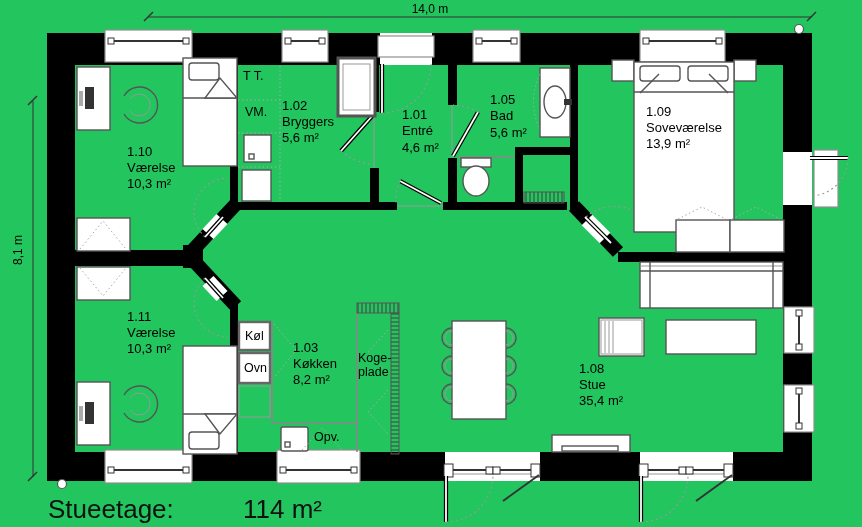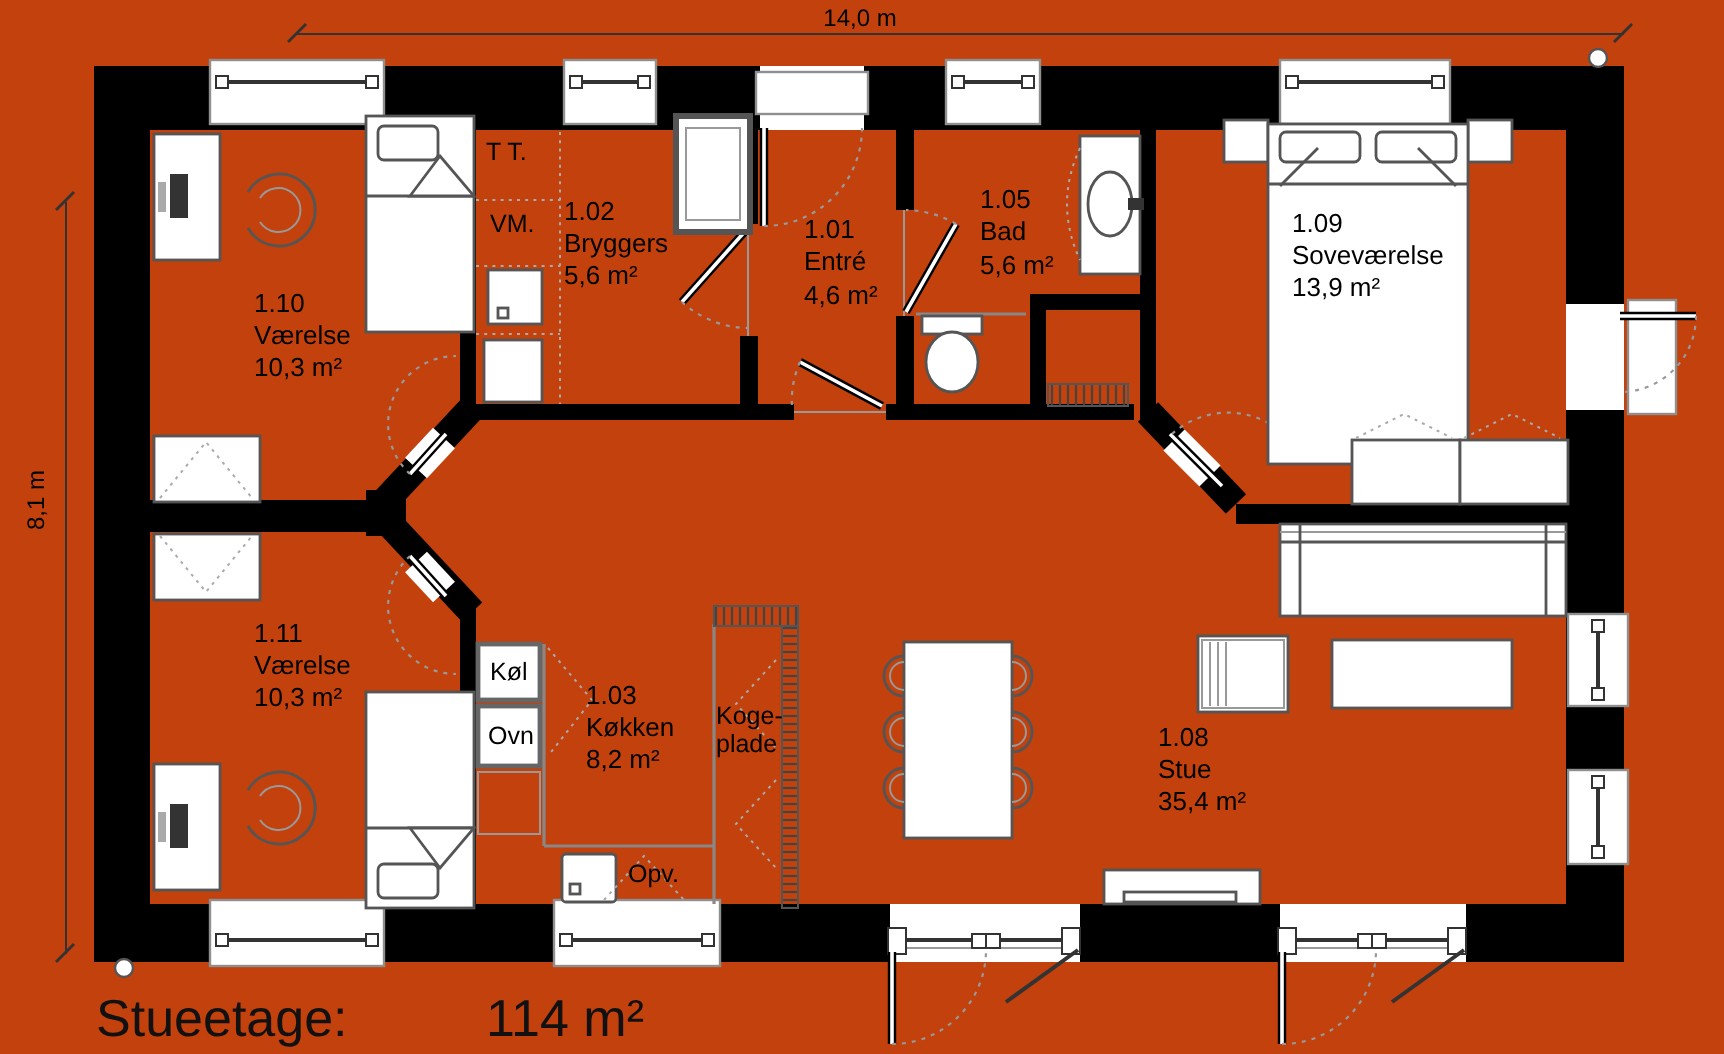--- a/index.html
+++ b/index.html
@@ -1,17 +1,17 @@
 <!DOCTYPE html>
 <html><head>
 <meta charset="utf-8">
 <style>
   html,body{margin:0;padding:0;background:#fff;}
   body{font-family:"Liberation Sans",sans-serif;}
-  .stage{position:relative;width:862px;height:527px;background:#c2410c;overflow:hidden;}
+  .stage{position:relative;width:862px;height:527px;background:#22c55e;overflow:hidden;}
   svg{display:block;}
   .wall{fill:#000;stroke:none;}
   .diagB{stroke:#000;stroke-width:14;fill:none;}
   .gapW{stroke:#fff;stroke-width:15;fill:none;}
   .leafB{stroke:#000;stroke-width:4.2;fill:none;}
   .leafW{stroke:#fff;stroke-width:1.8;fill:none;}
   .thin2{stroke:#333;stroke-width:2;fill:none;}
   .furn{stroke:#555;stroke-width:1.4;fill:#fff;}
   .furnN{stroke:#555;stroke-width:1.4;fill:none;}
   .furnG{stroke:#999;stroke-width:1;fill:none;}

